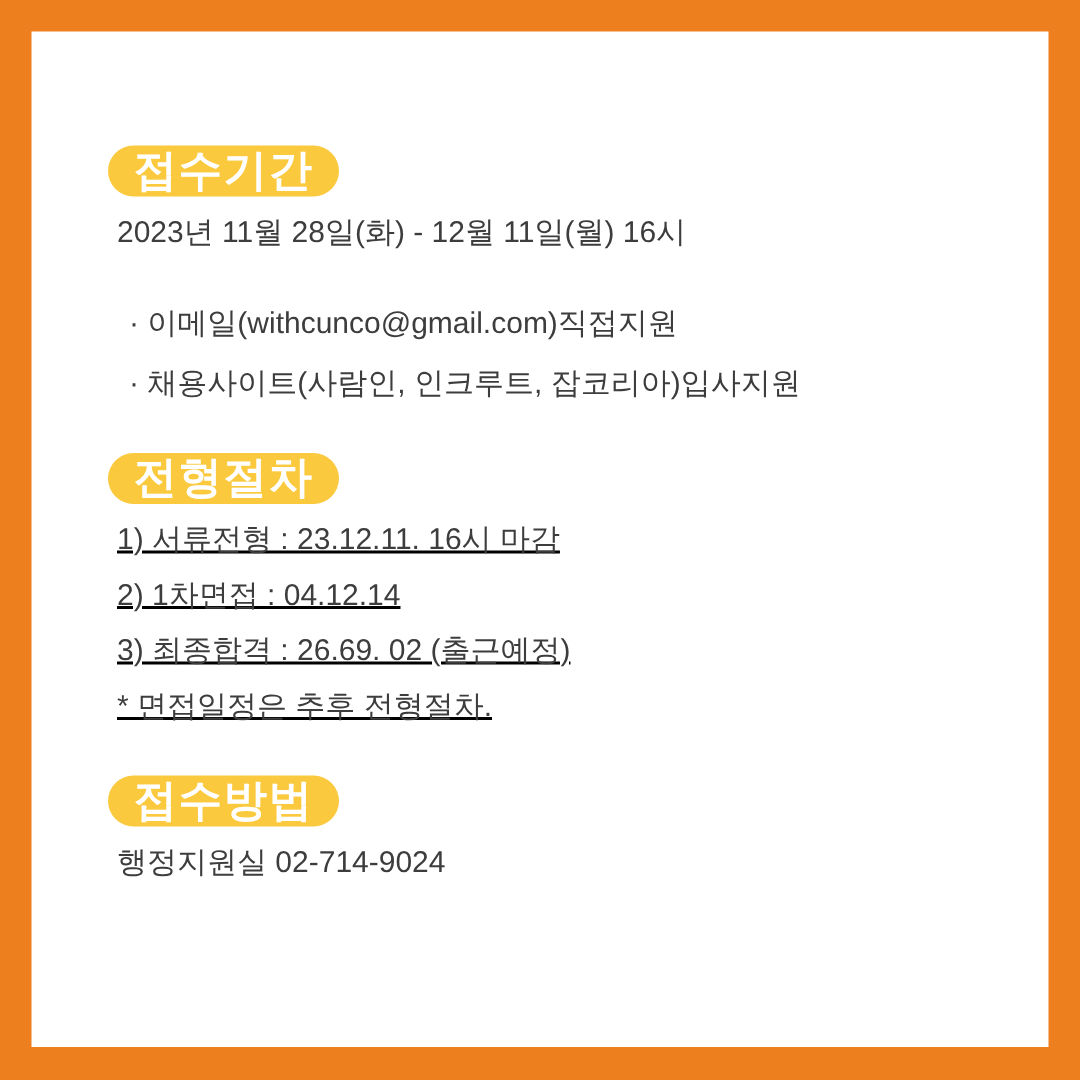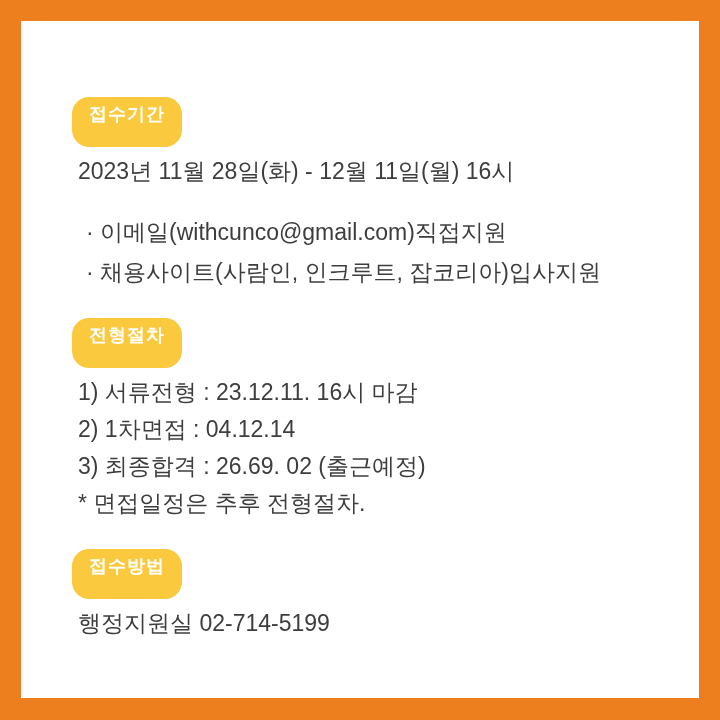--- a/index.html
+++ b/index.html
@@ -27,37 +27,38 @@
     width: 678px;
     height: 677px;
     background: var(--bg-color, #FFFFFF);
     box-sizing: border-box;
     padding: 76px 36px 0 51px;
   }
   .section {
     margin-bottom: 31px;
   }
   .section.gap-large {
+    text-decoration: underline;
   }
   .badge {
     display: inline-block;
     background: var(--badge-bg, #FBC93D);
     color: var(--badge-text, #FFFFFF);
-    font-size: 18px;
+    font-size: 29px;
     font-weight: bold;
     line-height: 34px;
-    height: 50px;
+    height: 34px;
     padding: 0 17px;
     border-radius: 17px;
     letter-spacing: 1px;
     margin-bottom: 9px;
   }
   .line {
     color: var(--body-text, #3D3D3D);
-    font-size: 23px;
+    font-size: 20px;
     line-height: 30px;
     margin: 0 0 10px 6px;
   }
   .line.bullet {
     margin-left: 14px;
   }
   .line.step {
     margin-bottom: 7px;
   }
 </style>
@@ -80,17 +81,17 @@
     <div class="section gap-large">
       <div class="badge">전형절차</div>
       <div class="line step">1) 서류전형 : 23.12.11. 16시 마감</div>
       <div class="line step">2) 1차면접 : 04.12.14</div>
       <div class="line step">3) 최종합격 : 26.69. 02 (출근예정)</div>
       <div class="line step">* 면접일정은 추후 전형절차.</div>
     </div>
 
     <div class="section">
       <div class="badge">접수방법</div>
-      <div class="line">행정지원실 02-714-5199</div>
+      <div class="line">행정지원실 02-714-9024</div>
     </div>
 
   </div>
 </div>
 
 </body></html>

